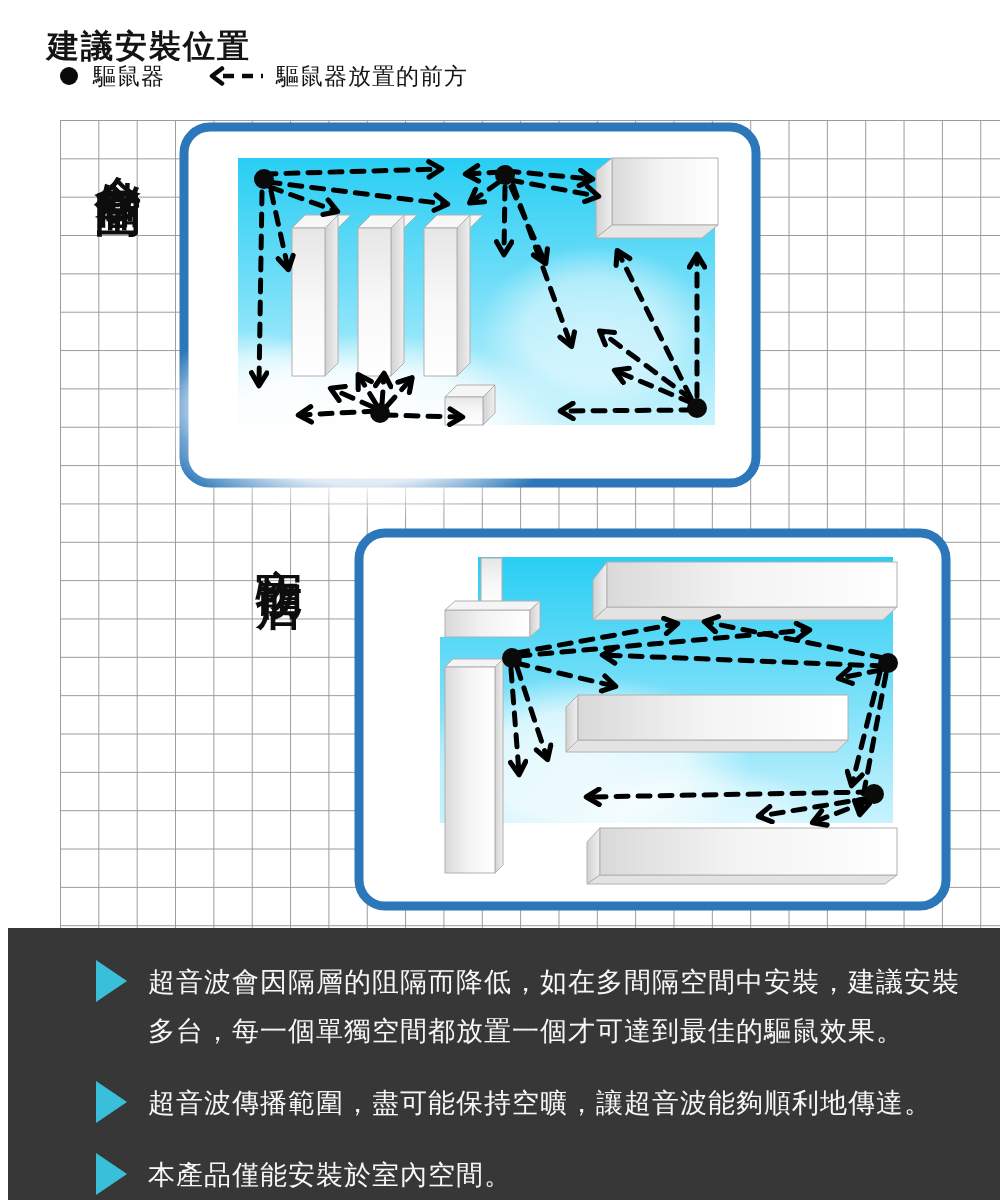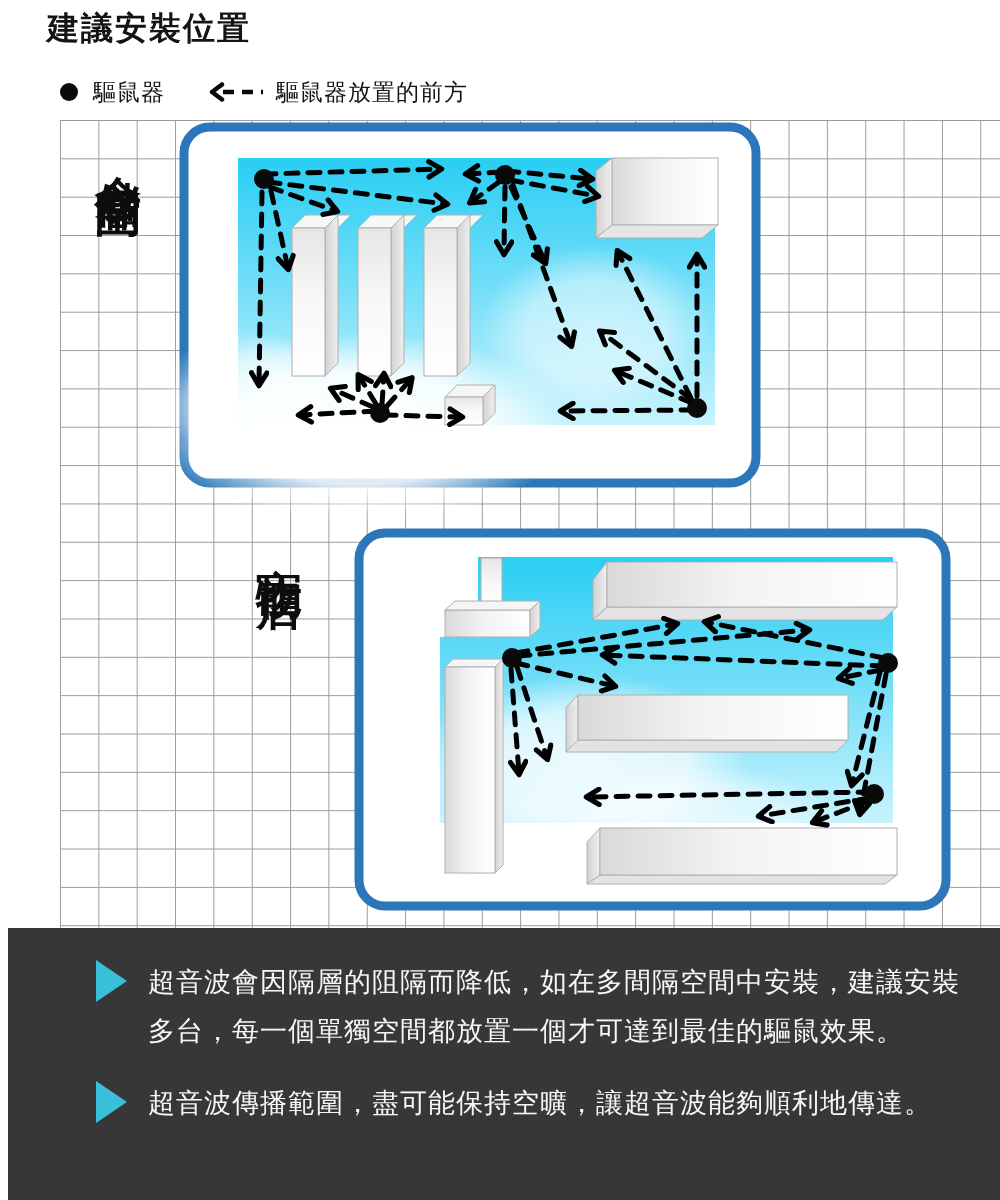--- a/index.html
+++ b/index.html
@@ -1,25 +1,25 @@
 <!DOCTYPE html>
 <html><head>
 <meta charset="utf-8">
 <style>
   html,body{margin:0;padding:0;}
   body{
     width:1000px;height:1200px;position:relative;background:#ffffff;
     font-family:"Liberation Sans","DejaVu Sans",sans-serif;overflow:hidden;
   }
   #page-title{
-    position:absolute;left:47px;top:7px;font-size:32px;font-weight:700;color:#141414;
+    position:absolute;left:47px;top:25px;font-size:32px;font-weight:700;color:#141414;
     letter-spacing:2px;
   }
   .legend{
-    position:absolute;left:60px;top:78px;display:flex;align-items:center;height:28px;
+    position:absolute;left:60px;top:62px;display:flex;align-items:center;height:28px;
   }
   .legend-dot{
     width:18px;height:18px;border-radius:50%;background:#0a0a0a;margin-right:15px;flex:0 0 auto;
   }
   .legend-label{font-size:23px;color:#141414;letter-spacing:1px;}
   .legend-arrow{margin-left:44px;margin-right:9px;flex:0 0 auto;}
   .grid-bg{
     position:absolute;left:60px;top:120px;width:940px;height:808px;
     background-image:
       linear-gradient(to right,#9b9b9b 1px,transparent 1px),
@@ -227,13 +227,17 @@
 
 <div class="notes-panel">
   <div class="note-row">
     <span class="note-tri"></span>
     <p class="note-text" style="margin:0;">超音波會因隔層的阻隔而降低，如在多間隔空間中安裝，建議安裝多台，每一個單獨空間都放置一個才可達到最佳的驅鼠效果。</p>
   </div>
   <div class="note-row" style="margin-top:14px;">
     <span class="note-tri"></span>
     <p class="note-text" style="margin:0;">超音波傳播範圍，盡可能保持空曠，讓超音波能夠順利地傳達。</p>
   </div>
+  <div class="note-row" style="margin-top:14px;">
+    <span class="note-tri"></span>
+    <p class="note-text" style="margin:0;">本產品僅能安裝於室內空間。</p>
+  </div>
 </div>
 
 </body></html>

